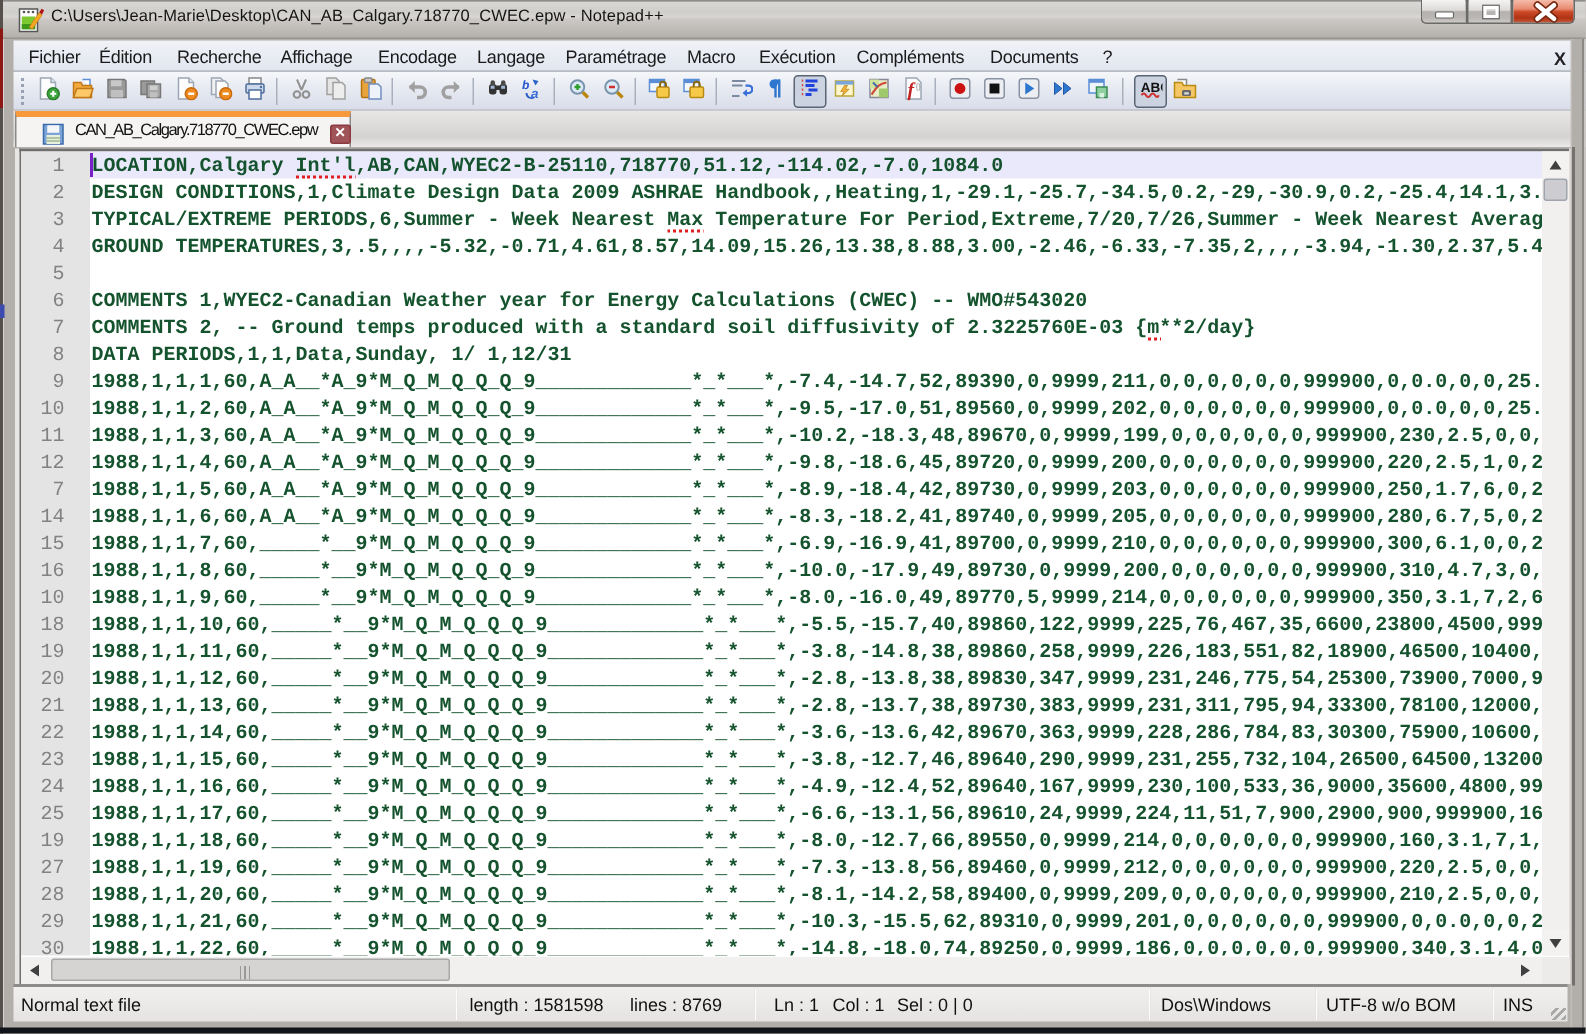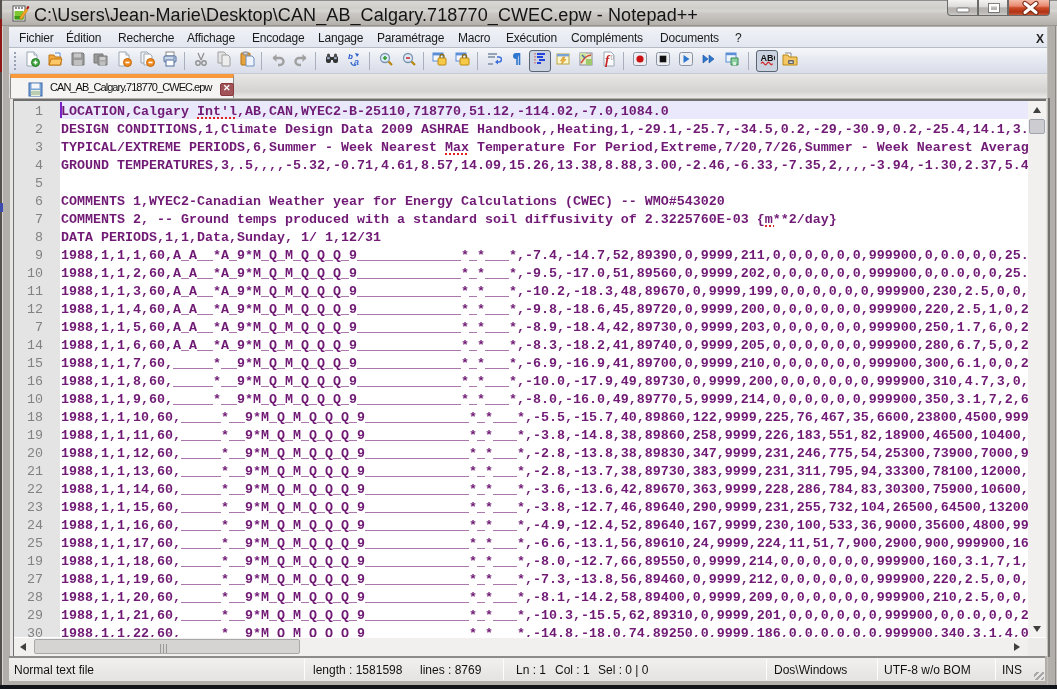--- a/index.html
+++ b/index.html
@@ -3,21 +3,21 @@
 * { margin:0; padding:0; box-sizing:border-box; }
 html,body { width:1057px; height:689px; overflow:hidden; font-family:"Liberation Sans",sans-serif; background:#b2aeaa; }
 #win { position:absolute; left:0; top:0; width:1057px; height:689px; }
 #sliver { position:absolute; left:0; top:0; width:2px; height:689px; background:#55504c; z-index:50; }
 #sliver .r { position:absolute; left:0; top:19px; width:2px; height:53px; background:#8c1713; }
 #sliver .b { position:absolute; left:0; top:203px; width:3px; height:9px; background:#3c4bb0; }
 #bottomblack { position:absolute; left:0; top:685px; width:1057px; height:4px; background:#111418; z-index:60; }
 #title { position:absolute; left:2px; top:0; right:0; height:26px; border-bottom:1px solid #98948f;
   background:linear-gradient(#dad8d6 0%, #d0cecb 30%, #d8d6d3 42%, #cbc8c5 50%, #c0bdb9 75%, #b3b0ac 100%);
   border-top:1px solid #8f8d8b; }
-#title .txt { position:absolute; left:32px; top:4px; font-size:18px; color:#141414; letter-spacing:0.1px; white-space:pre; }
+#title .txt { position:absolute; left:32px; top:4px; font-size:11px; color:#141414; letter-spacing:0.1px; white-space:pre; }
 #npicon { position:absolute; left:8px; top:2px; }
 #wbtns { position:absolute; left:947px; top:0; }
 .wb { position:absolute; top:0; height:16px; border:1px solid #6a6a68; border-top:none;
   background:linear-gradient(#f4f3f2 0%, #dddbd9 45%, #b5b2af 52%, #b9b6b3 80%, #cdcac7 100%); }
 .wb.min { left:0; width:31px; border-radius:0 0 0 4px; }
 .wb.max { left:31px; width:30px; }
 .wb.cls { left:61px; width:42px; border-radius:0 0 4px 0;
   background:linear-gradient(#f4bcaa 0%, #e88a70 40%, #cc4a28 52%, #b03314 80%, #c65a3e 100%); }
 .wb svg { position:absolute; left:0; top:0; }
 #menubar { position:absolute; left:0; top:27px; right:0; height:21px;
@@ -51,21 +51,21 @@
 #editor { position:absolute; left:13px; top:99px; width:1033px; height:557px;
   border-top:2px solid #6f6f6f; border-left:1px solid #6f6f6f; background:#fff; }
 #gutter { position:absolute; left:0; top:0; width:46px; height:536px; background:#e4e4e4; }
 #hl { position:absolute; left:46px; top:0; width:968px; height:18px; background:#e9e9fb; }
 #caret { position:absolute; left:46px; top:1px; width:2px; height:16px; background:#7a20c8; z-index:5; }
 #edcontent { position:absolute; left:0; top:0; width:1014px; height:536px; overflow:hidden; }
 .ln { position:relative; height:18px; white-space:pre; }
 .ln .no { position:absolute; left:0; top:1.5px; width:29px; text-align:right;
   font-family:"Liberation Mono",monospace; font-size:13.333px; line-height:18px; color:#828282; }
 .ln .tx { position:absolute; left:47px; top:1.5px; font-family:"Liberation Mono",monospace;
-  font-size:13.333px; line-height:18px; color:#701a75; font-weight:bold; }
+  font-size:13.333px; line-height:18px; color:#14532d; font-weight:bold; }
 .sq { position:absolute; height:2px; z-index:6;
   background:repeating-linear-gradient(90deg,#e02020 0 2px, transparent 2px 4px); }
 #vscroll { position:absolute; left:1014px; top:0; width:18px; height:536px; background:#f1f0ef; }
 #vscroll .arr { position:absolute; left:0; width:18px; height:17px; background:#f3f2f1; }
 #vscroll .thumb { position:absolute; left:1px; top:18px; width:16px; height:15px;
   background:#cdcdd1; border:1px solid #a0a4ac; border-radius:2px; }
 #hscroll { position:absolute; left:0; top:537px; width:1014px; height:18px; background:#f1f0ef; }
 #hscroll .thumb { position:absolute; left:20px; top:1px; width:266px; height:15px;
   background:#d5d4d2; border:1px solid #a8a8a8; border-radius:2px; }
 #corner { position:absolute; left:1014px; top:537px; width:19px; height:18px; background:#edebe9; }

